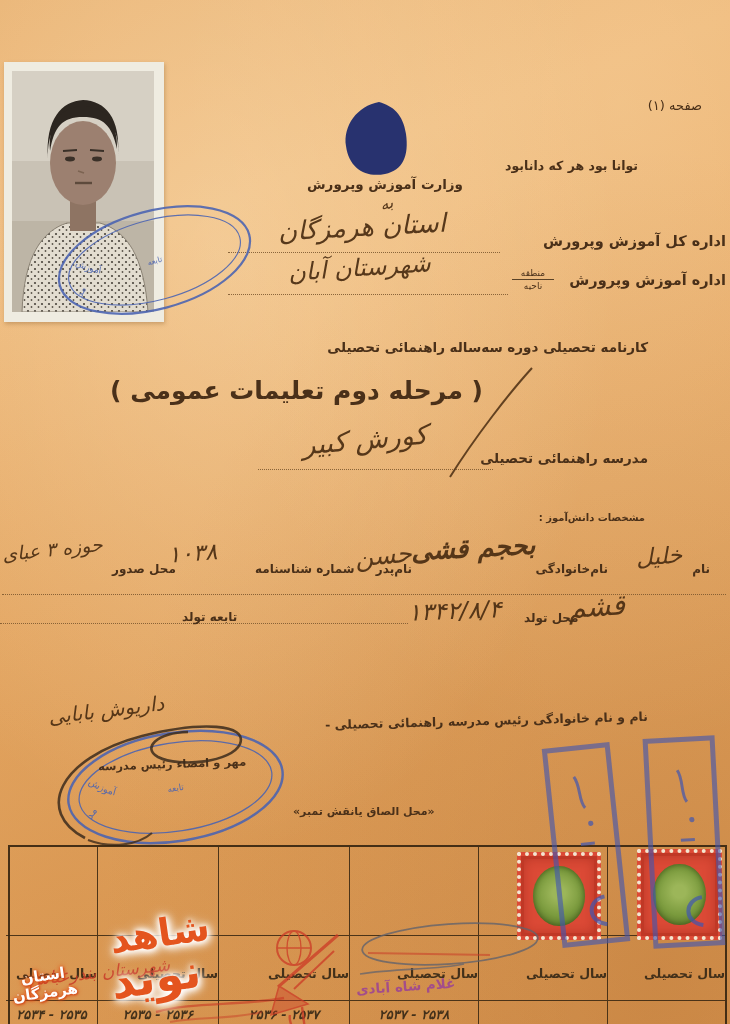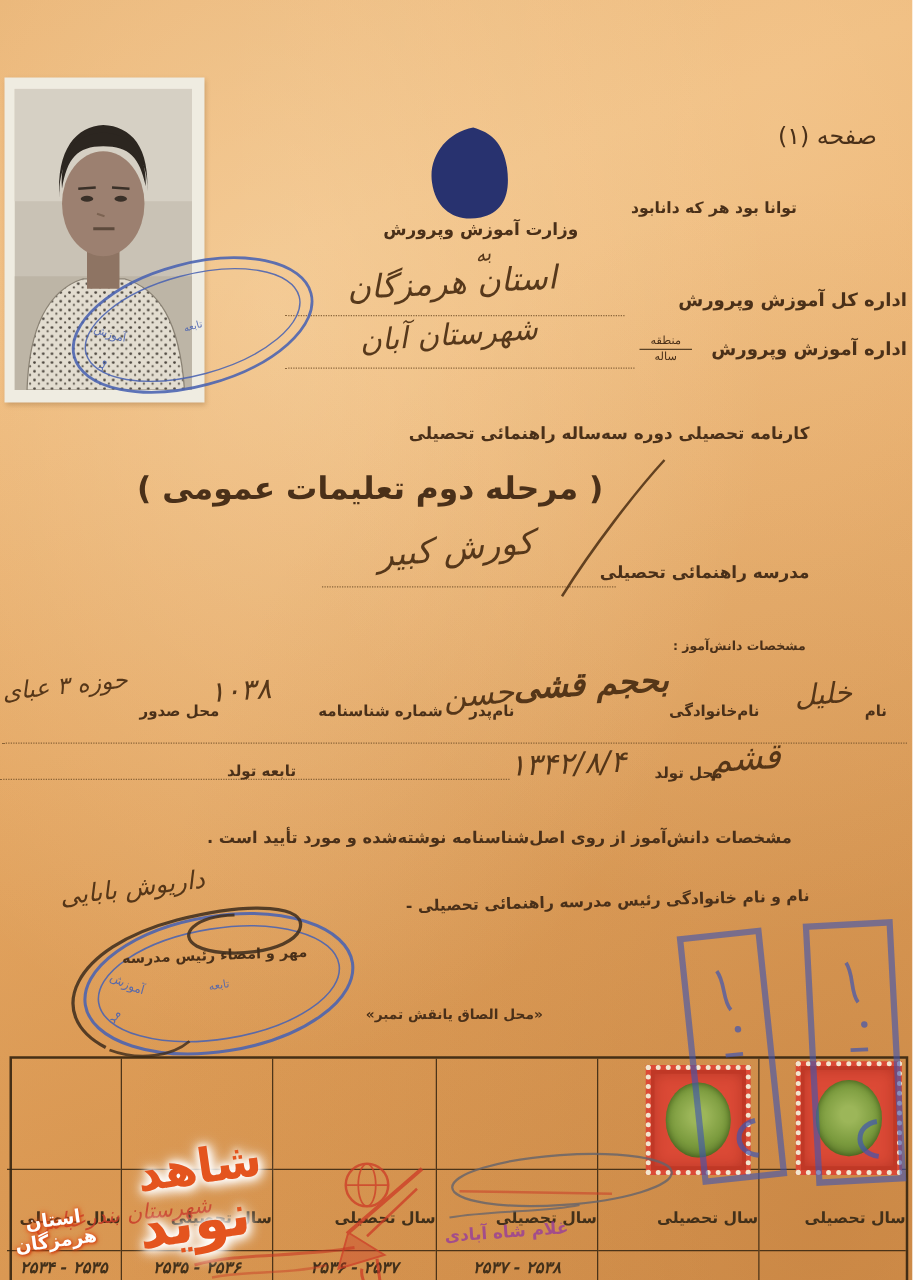--- a/index.html
+++ b/index.html
@@ -71,37 +71,37 @@
     <path d="M 36 88 C 33 48 50 30 71 29 C 93 30 109 46 106 86 C 108 62 100 44 71 42 C 44 44 35 62 36 88 Z" fill="#2c2620"></path>
     <path d="M 38 80 C 36 50 50 36 71 35 C 92 36 106 50 105 78 C 100 55 92 46 71 46 C 50 46 42 56 38 80 Z" fill="#2c2620"></path>
 
     <ellipse cx="58" cy="88" rx="5" ry="2.4" fill="#3a3028"></ellipse>
     <ellipse cx="85" cy="88" rx="5" ry="2.4" fill="#3a3028"></ellipse>
     <path d="M 51 80 L 65 79 M 78 79 L 92 80" stroke="#3a3028" stroke-width="2" fill="none"></path>
     <path d="M 63 112 L 80 112" stroke="#5d4a3c" stroke-width="2.4" fill="none"></path>
     <path d="M 66 100 L 72 102" stroke="#7c6352" stroke-width="1.6" fill="none"></path>
   </svg>
 
-  <div class="abs printed" style="top:98px;right:28px;font-size:19px;">صفحه (۱)</div>
+  <div class="abs printed" style="top:98px;right:28px;font-size:13px;">صفحه (۱)</div>
   <div class="abs printed" style="top:158px;right:92px;font-size:12.5px;font-weight:600;">توانا بود هر كه دانابود</div>
 
   <svg class="abs" style="left:341px;top:100px;" width="74" height="80" viewBox="0 0 74 80">
     <path d="M 38 2 C 52 6 62 14 65 34 C 68 56 62 70 44 74 C 24 78 8 68 5 46 C 2 26 16 6 38 2 Z" fill="#1c2a6e" opacity="0.95"></path>
   </svg>
   <div class="abs printed" style="left:300px;top:176px;width:170px;text-align:center;font-size:13.5px;font-weight:700;">وزارت آموزش وپرورش</div>
   <div class="abs hand" style="left:380px;top:194px;font-size:16px;transform:rotate(-14deg);">به</div>
 
   <div class="abs printed lbl" style="top:233px;right:4px;font-size:14.5px;">اداره كل آموزش وپرورش</div>
   <div class="abs dotted" style="left:228px;top:251px;width:272px;"></div>
   <div class="abs hand" style="left:278px;top:212px;font-size:26px;transform:rotate(-3deg);">استان هرمزگان</div>
 
   <div class="abs printed lbl" style="top:272px;right:4px;font-size:14.5px;">اداره آموزش وپرورش</div>
   <div class="abs" style="top:268px;right:176px;width:42px;text-align:center;">
     <div class="printed" style="font-size:9px;border-bottom:1px solid #5a4226;padding-bottom:1px;">منطقه</div>
-    <div class="printed" style="font-size:9px;padding-top:1px;">ساله</div>
+    <div class="printed" style="font-size:9px;padding-top:1px;">ناحیه</div>
   </div>
   <div class="abs dotted" style="left:228px;top:293px;width:280px;"></div>
   <div class="abs hand" style="left:288px;top:254px;font-size:24px;transform:rotate(-4deg);">شهرستان آبان</div>
 
   <div class="abs printed" style="left:183px;top:376px;width:300px;text-align:center;font-size:25px;font-weight:700;white-space:nowrap;">( مرحله دوم تعلیمات عمومی )</div>
   <div class="abs printed" style="top:339px;right:82px;font-size:13.5px;font-weight:600;white-space:nowrap;">كارنامه تحصیلی دوره سه‌ساله راهنمائی تحصیلی</div>
 
   <div class="abs printed lbl" style="top:450px;right:82px;font-size:13.5px;">مدرسه راهنمائی تحصیلی</div>
   <div class="abs dotted" style="left:258px;top:468px;width:235px;"></div>
   <div class="abs hand" style="left:302px;top:424px;font-size:27px;transform:rotate(-5deg);">كورش كبیر</div>
@@ -122,21 +122,20 @@
   <div class="abs hand" style="top:540px;left:168px;font-size:23px;transform:rotate(-4deg);">۱۰۳۸</div>
   <div class="abs printed lbl" style="top:562px;left:112px;">محل صدور</div>
   <div class="abs hand" style="top:538px;left:2px;font-size:19px;transform:rotate(-6deg);">حوزه ۳ عبای</div>
 
   <div class="abs dotted" style="left:0px;top:622px;width:408px;"></div>
   <div class="abs printed lbl" style="top:610px;left:182px;">تابعه تولد</div>
   <div class="abs hand" style="top:597px;left:408px;font-size:24px;transform:rotate(-2deg);">۱۳۴۲/۸/۴</div>
   <div class="abs printed lbl" style="top:611px;left:524px;">محل تولد</div>
   <div class="abs hand" style="top:590px;left:568px;font-size:28px;transform:rotate(-4deg);">قشم</div>
 
-  <div class="abs printed" style="left:150px;top:663px;width:500px;text-align:center;font-size:13px;font-weight:600;white-space:nowrap;">مشخصات دانش‌آموز از روی اصل‌شناسنامه نوشته‌شده و مورد  تأیید است .</div>
 
   <div class="abs printed" style="top:713px;right:82px;font-size:12.5px;font-weight:600;transform:rotate(-1.5deg);white-space:nowrap;">نام و نام خانوادگی رئیس مدرسه راهنمائی تحصیلی -</div>
   <div class="abs hand" style="top:698px;left:48px;font-size:20px;transform:rotate(-7deg);">داریوش بابایی</div>
 
   <svg class="abs oval-stamp" style="left:58px;top:728px;transform:rotate(-9deg);" width="235" height="118" viewBox="0 0 230 120">
     <ellipse cx="115" cy="60" rx="110" ry="55" stroke-width="2.5"></ellipse>
     <ellipse cx="115" cy="60" rx="99" ry="45" stroke-width="1.3"></ellipse>
     <path id="s2top" d="M 25 80 A 95 46 0 0 1 205 80" fill="none"></path>
     <path id="s2bot" d="M 32 46 A 95 48 0 0 0 198 46" fill="none"></path>
     <text font-size="10.5"><textPath href="#s2top" startOffset="6%">مدرسه راهنمائی تحصیلی كورش كبیر</textPath></text>

